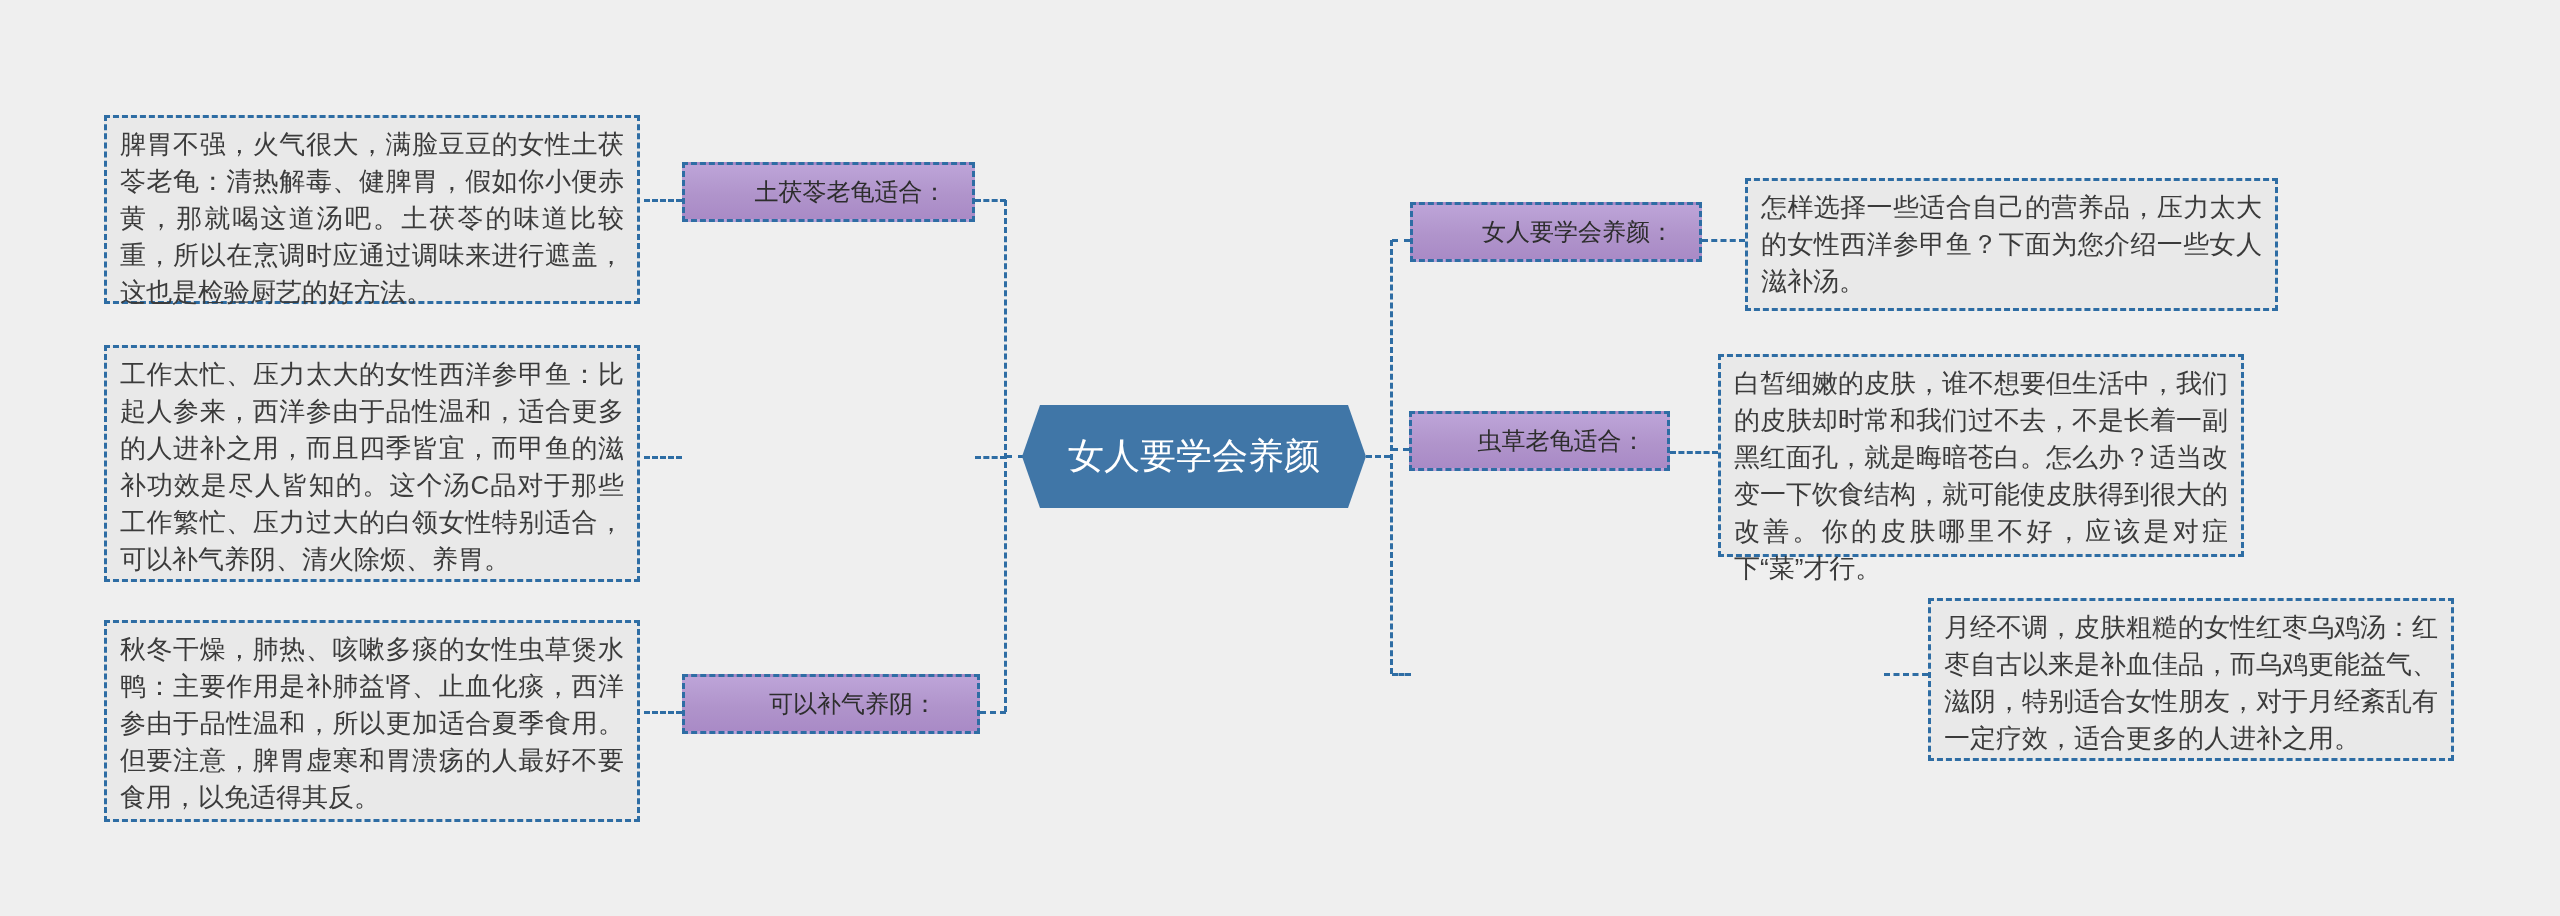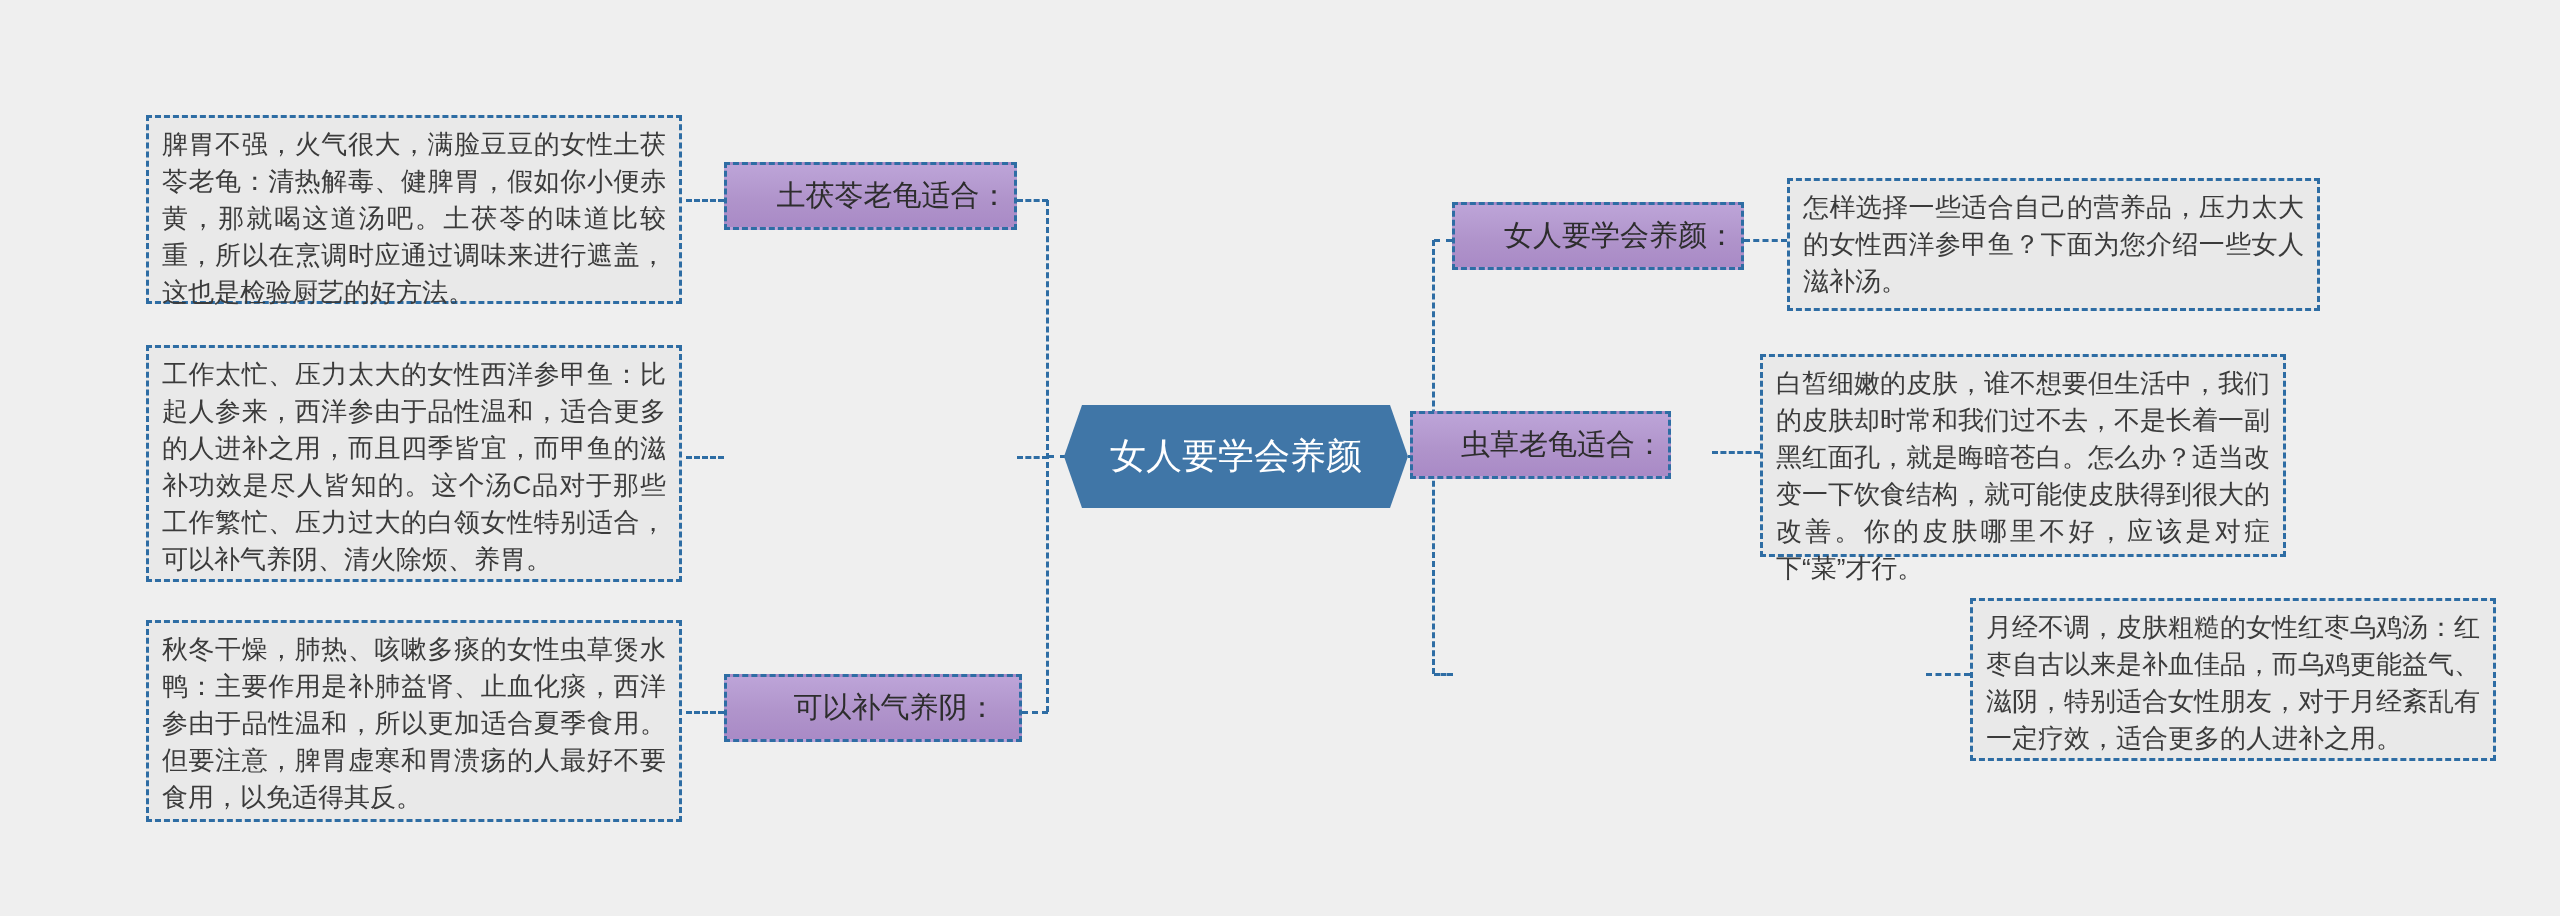--- a/index.html
+++ b/index.html
@@ -2,40 +2,40 @@
 <html><head>
 <meta charset="utf-8">
 <style>
   html,body{margin:0;padding:0;}
   body{
     width:2560px;height:916px;
     background:#efefef;
     font-family:"Liberation Sans","DejaVu Sans",sans-serif;
     position:relative;overflow:hidden;
   }
-  .canvas{position:absolute;inset:0;margin-left:42px;}
+  .canvas{position:absolute;inset:0;}
   .note-box{
     position:absolute;
     background:#e9e9e9;
     border:3px dashed #2e6da4;
     color:#3b3b3b;
     font-size:26px;
     line-height:37px;
     padding:8px 13px;
     box-sizing:border-box;
     text-align:justify;
   }
   .mm-node{
     position:absolute;
-    height:68px;
+    height:60px;
     background:linear-gradient(180deg,#bda4d8 0%,#b094cb 55%,#a98ac6 100%);
     border:3px dashed #2e6da4;
     box-sizing:border-box;
     display:flex;align-items:center;justify-content:center;
-    font-size:29px;color:#2d2d2d;
+    font-size:24px;color:#2d2d2d;
     white-space:nowrap;
     padding-left:44px;
   }
   .center-node{
     position:absolute;
     left:1022px;top:405px;width:344px;height:103px;
     background:#4076a7;
     clip-path:polygon(0 50%,18px 0,calc(100% - 18px) 0,100% 50%,calc(100% - 18px) 100%,18px 100%);
     display:flex;align-items:center;justify-content:center;
     font-size:36px;color:#ffffff;
@@ -71,19 +71,19 @@
   <div class="note-box" style="left:104px;top:115px;width:536px;height:189px">脾胃不强，火气很大，满脸豆豆的女性土茯苓老龟：清热解毒、健脾胃，假如你小便赤黄，那就喝这道汤吧。土茯苓的味道比较重，所以在烹调时应通过调味来进行遮盖，这也是检验厨艺的好方法。</div>
   <div class="note-box" style="left:104px;top:345px;width:536px;height:237px">工作太忙、压力太大的女性西洋参甲鱼：比起人参来，西洋参由于品性温和，适合更多的人进补之用，而且四季皆宜，而甲鱼的滋补功效是尽人皆知的。这个汤C品对于那些工作繁忙、压力过大的白领女性特别适合，可以补气养阴、清火除烦、养胃。</div>
   <div class="note-box" style="left:104px;top:620px;width:536px;height:202px">秋冬干燥，肺热、咳嗽多痰的女性虫草煲水鸭：主要作用是补肺益肾、止血化痰，西洋参由于品性温和，所以更加适合夏季食用。但要注意，脾胃虚寒和胃溃疡的人最好不要食用，以免适得其反。</div>
 
   <div class="mm-node" style="left:682px;top:162px;width:293px">土茯苓老龟适合：</div>
   <div class="mm-node" style="left:682px;top:674px;width:298px">可以补气养阴：</div>
 
   <div class="center-node">女人要学会养颜</div>
 
   <div class="mm-node" style="left:1410px;top:202px;width:292px">女人要学会养颜：</div>
-  <div class="mm-node" style="left:1368px;top:411px;width:261px">虫草老龟适合：</div>
+  <div class="mm-node" style="left:1409px;top:411px;width:261px">虫草老龟适合：</div>
 
   <div class="note-box" style="left:1745px;top:178px;width:533px;height:133px">怎样选择一些适合自己的营养品，压力太大的女性西洋参甲鱼？下面为您介绍一些女人滋补汤。</div>
   <div class="note-box" style="left:1718px;top:354px;width:526px;height:203px">白皙细嫩的皮肤，谁不想要但生活中，我们的皮肤却时常和我们过不去，不是长着一副黑红面孔，就是晦暗苍白。怎么办？适当改变一下饮食结构，就可能使皮肤得到很大的改善。你的皮肤哪里不好，应该是对症下“菜”才行。</div>
   <div class="note-box" style="left:1928px;top:598px;width:526px;height:163px">月经不调，皮肤粗糙的女性红枣乌鸡汤：红枣自古以来是补血佳品，而乌鸡更能益气、滋阴，特别适合女性朋友，对于月经紊乱有一定疗效，适合更多的人进补之用。</div>
 
 </div>
 
 </body></html>

